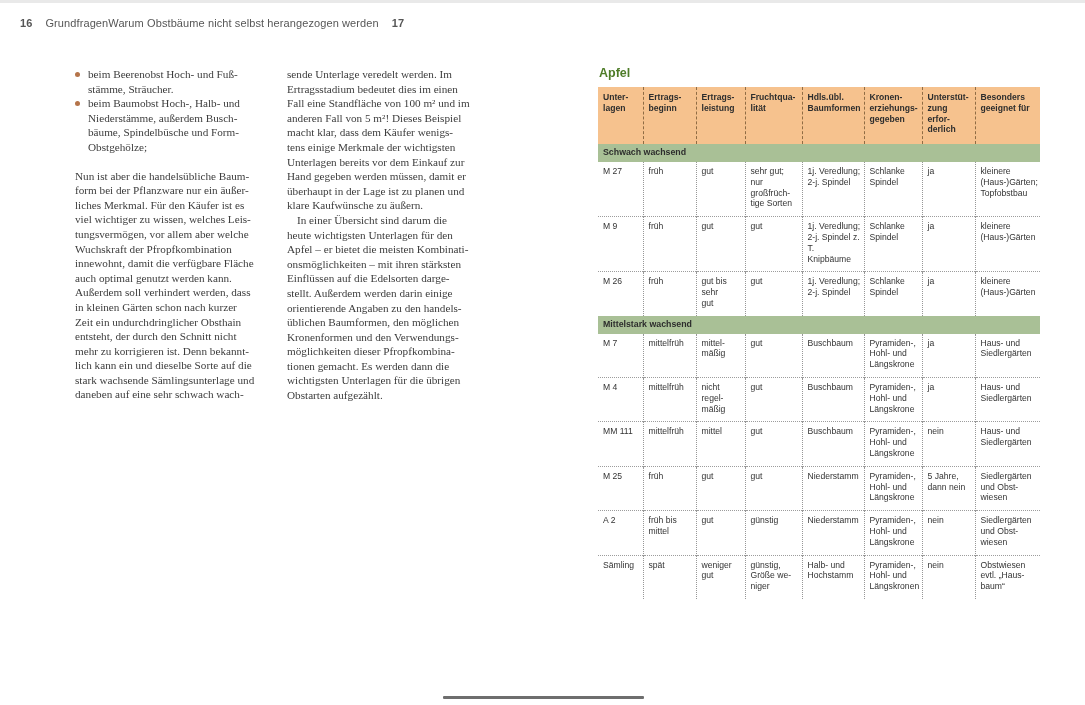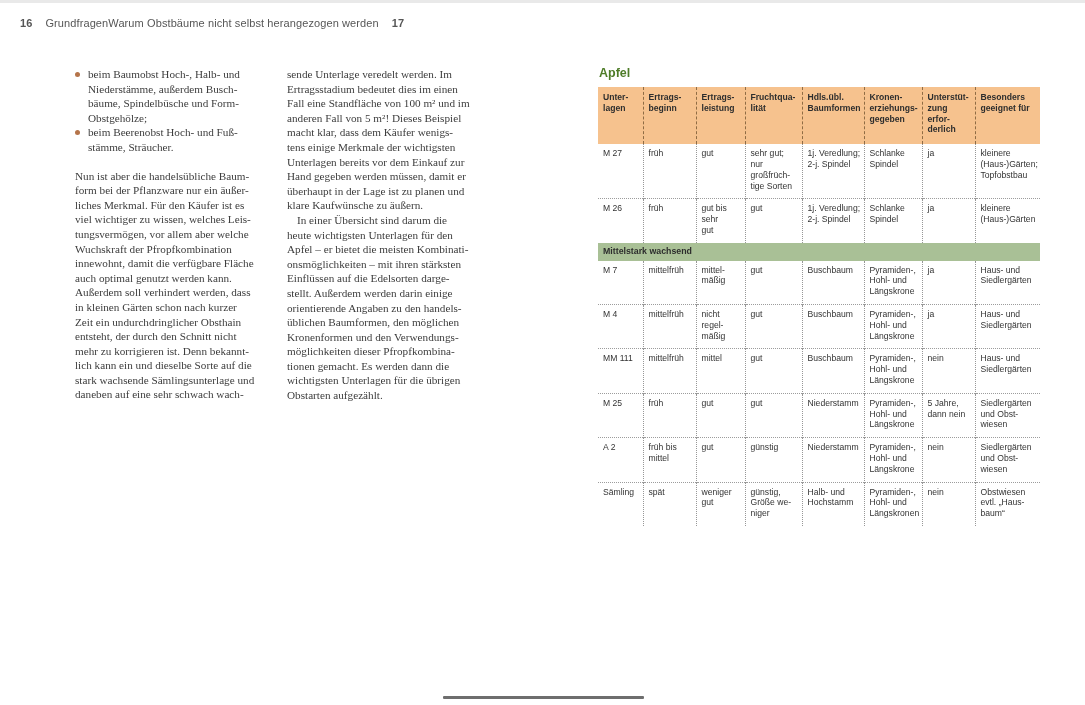--- a/index.html
+++ b/index.html
@@ -83,29 +83,29 @@
   <div class="ph-group">
     <span>Warum Obstbäume nicht selbst herangezogen werden</span>
     <span class="pnum">17</span>
   </div>
 </header>
 
 <div class="bodycol col-left">
   <ul class="bullets">
     <li>
       <span class="dot"></span>
+      <span class="preline">beim Beerenobst Hoch- und Fuß-
+stämme, Sträucher.</span>
+    </li>
+    <li>
+      <span class="dot"></span>
       <span class="preline">beim Baumobst Hoch-, Halb- und
 Niederstämme, außerdem Busch-
 bäume, Spindelbüsche und Form-
 Obstgehölze;</span>
-    </li>
-    <li>
-      <span class="dot"></span>
-      <span class="preline">beim Beerenobst Hoch- und Fuß-
-stämme, Sträucher.</span>
     </li>
   </ul>
   <p class="para preline">Nun ist aber die handelsübliche Baum-
 form bei der Pflanzware nur ein äußer-
 liches Merkmal. Für den Käufer ist es
 viel wichtiger zu wissen, welches Leis-
 tungsvermögen, vor allem aber welche
 Wuchskraft der Pfropfkombination
 innewohnt, damit die verfügbare Fläche
 auch optimal genutzt werden kann.
@@ -174,35 +174,52 @@
 erziehungs-
 gegeben</th>
           <th>Unterstüt-
 zung erfor-
 derlich</th>
           <th>Besonders
 geeignet für</th>
         </tr>
       </thead>
       <tbody>
+        <tr class="section-row">
+          <td colspan="8">Schwach wachsend</td>
+        </tr>
         <tr class="data-row">
           <td>M 27</td>
           <td>früh</td>
           <td>gut</td>
           <td>sehr gut; nur
 großfrüch-
 tige Sorten</td>
           <td>1j. Veredlung;
 2-j. Spindel</td>
           <td>Schlanke
 Spindel</td>
           <td>ja</td>
           <td>kleinere
 (Haus-)Gärten;
 Topfobstbau</td>
+        </tr>
+        <tr class="data-row">
+          <td>M 9</td>
+          <td>früh</td>
+          <td>gut</td>
+          <td>gut</td>
+          <td>1j. Veredlung;
+2-j. Spindel z. T.
+Knipbäume</td>
+          <td>Schlanke
+Spindel</td>
+          <td>ja</td>
+          <td>kleinere
+(Haus-)Gärten</td>
         </tr>
         <tr class="data-row">
           <td>M 26</td>
           <td>früh</td>
           <td>gut bis sehr
 gut</td>
           <td>gut</td>
           <td>1j. Veredlung;
 2-j. Spindel</td>
           <td>Schlanke

